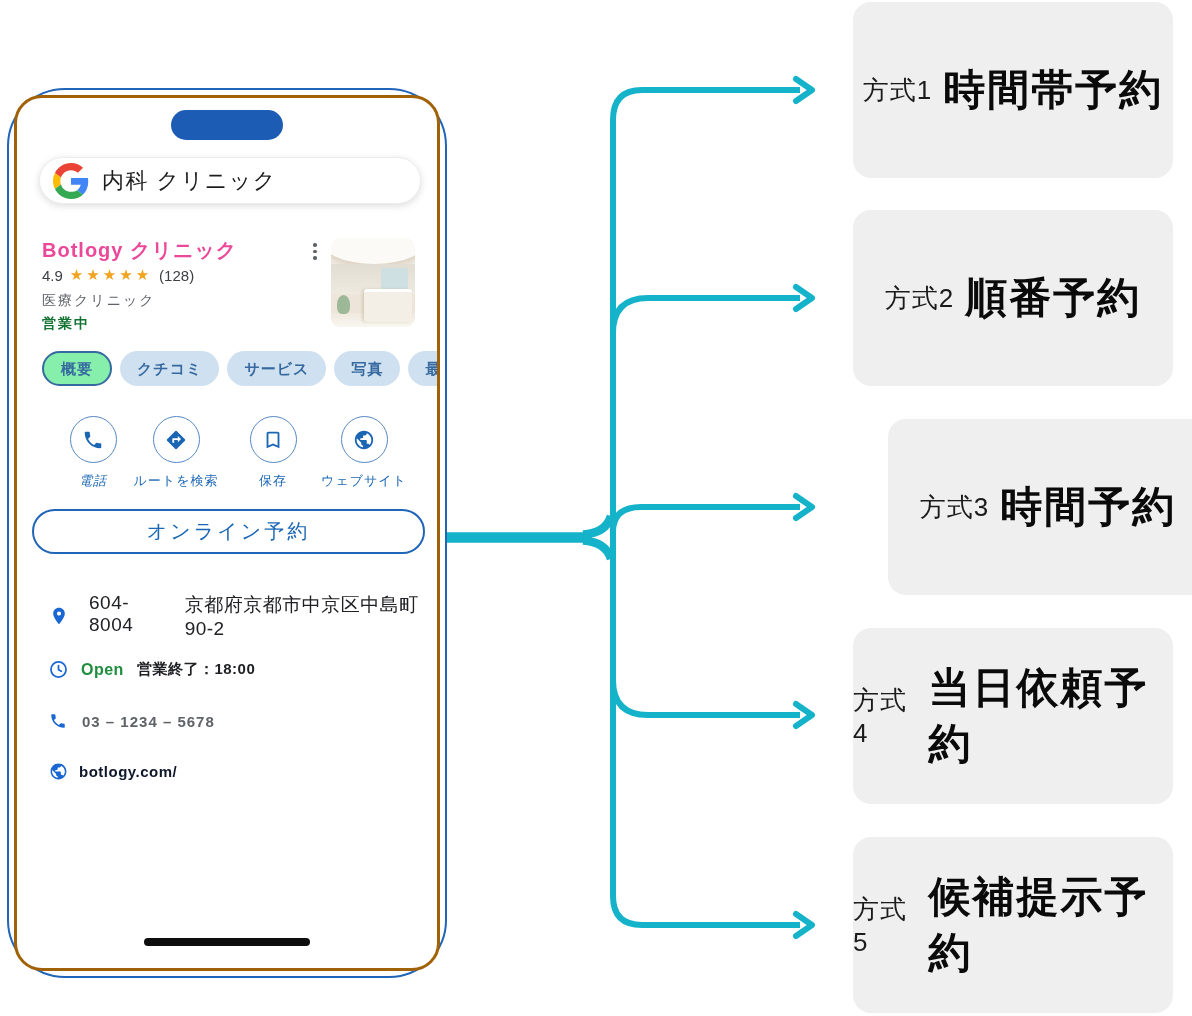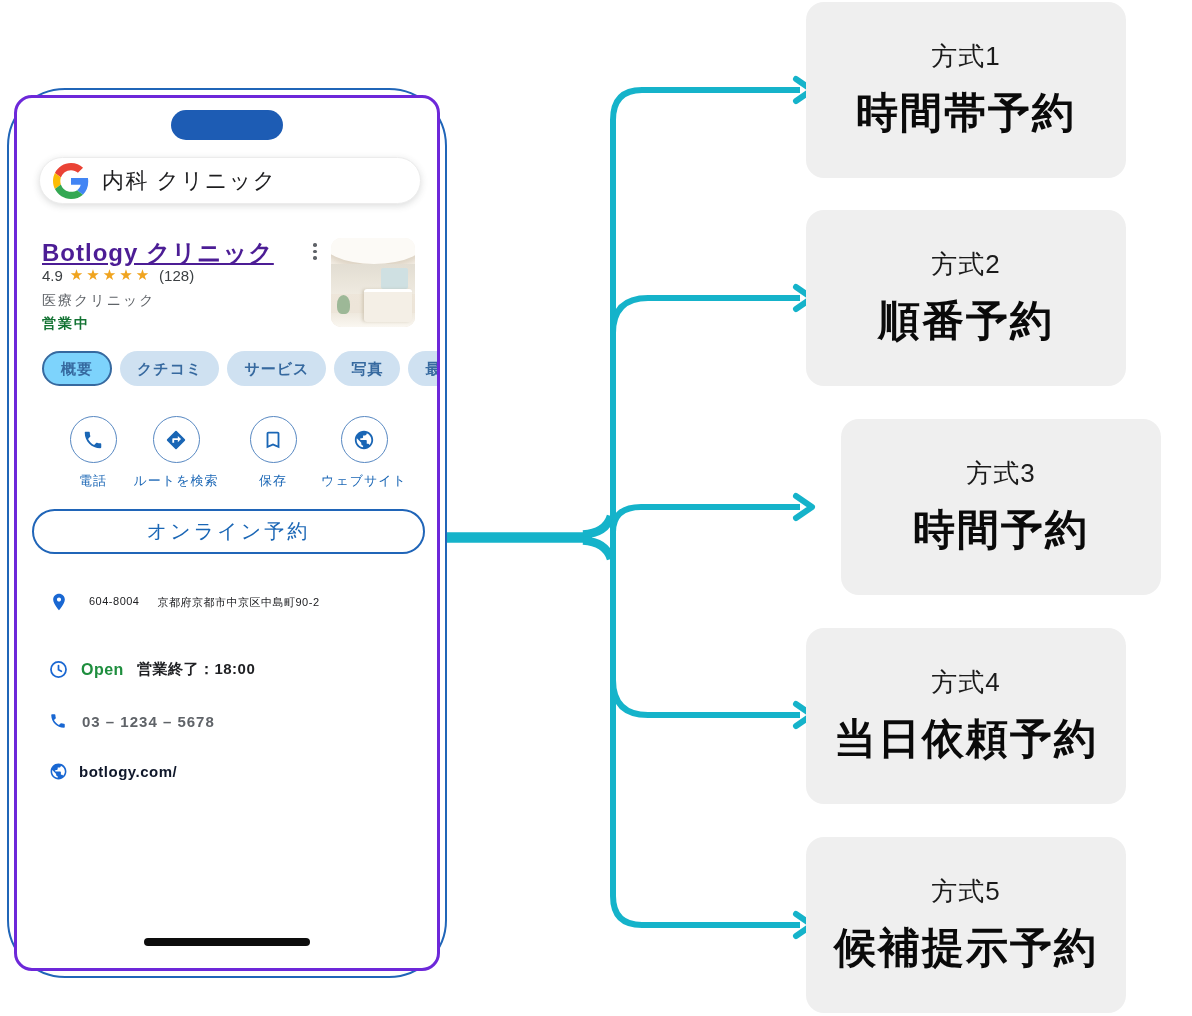--- a/index.html
+++ b/index.html
@@ -3,33 +3,33 @@
 <meta charset="utf-8">
 <style>
   html,body{margin:0;padding:0;background:#fff;}
   .canvas{position:relative;width:1192px;height:1016px;background:#fff;overflow:hidden;
           font-family:"Liberation Sans",sans-serif;}
 
   
   .phone-outer{position:absolute;left:7px;top:88px;width:440px;height:890px;
                border:2.5px solid #2065b8;border-radius:58px;box-sizing:border-box;background:#fff;}
   .phone-inner{position:absolute;left:5px;top:5px;right:5px;bottom:5px;
-               border:3px solid #6d28d9;border-radius:18px;background:#fff;overflow:hidden;}
+               border:3px solid #a16207;border-radius:28px;background:#fff;overflow:hidden;}
   .dynamic-island{position:absolute;left:50%;transform:translateX(-50%);top:12px;width:112px;height:30px;
                   border-radius:16px;background:#1d5cb4;}
 
   
   .search-bar{position:absolute;left:22px;top:59px;width:382px;height:47px;border-radius:24px;background:#fff;
               border:1px solid #ececec;box-shadow:0 2px 7px rgba(60,64,67,.18);
               display:flex;align-items:center;gap:13px;padding-left:13px;box-sizing:border-box;}
   .search-bar svg{width:36px;height:36px;flex:0 0 auto;}
   .search-query{font-size:22px;color:#1d1d1f;letter-spacing:1.5px;font-weight:500;}
 
   
-  .biz-name{position:absolute;left:25px;top:139px;font-size:24px;font-weight:bold;color:#4c1d95;letter-spacing:1px;text-decoration:underline;}
+  .biz-name{position:absolute;left:25px;top:139px;font-size:20px;font-weight:bold;color:#ec4899;letter-spacing:1px;}
   .biz-rating{position:absolute;left:25px;top:168px;font-size:15px;color:#3c4043;display:flex;gap:7px;align-items:center;}
   .stars{color:#f0a41f;letter-spacing:3px;font-size:15px;}
   .biz-cat{position:absolute;left:25px;top:194px;font-size:14px;color:#5f6368;letter-spacing:2px;}
   .biz-open{position:absolute;left:25px;top:217px;font-size:14px;font-weight:bold;color:#137333;letter-spacing:2px;}
   .kebab{position:absolute;left:290px;top:145px;width:16px;height:24px;display:flex;flex-direction:column;
          align-items:center;gap:3px;cursor:pointer;}
   .kebab i{width:3.5px;height:3.5px;border-radius:50%;background:#5f6368;}
   .thumb{position:absolute;left:314px;top:140px;width:84px;height:89px;border-radius:10px;overflow:hidden;
          background:linear-gradient(180deg,#f8f4ee 0%,#eee6da 55%,#ece4d8 100%);}
   .t-ceiling{position:absolute;top:-26px;left:-12px;width:110px;height:52px;background:#fcfaf6;border-radius:50%;
@@ -39,54 +39,54 @@
   .t-desk{position:absolute;bottom:5px;right:3px;width:48px;height:30px;background:#f4efe6;
           border-top:3px solid #fff;border-radius:3px;box-shadow:-2px 0 3px rgba(170,155,130,.35);}
   .t-plant{position:absolute;bottom:13px;left:6px;width:13px;height:19px;background:#9db897;
            border-radius:55% 55% 40% 40%;}
   .t-floor{position:absolute;bottom:0;left:0;right:0;height:14px;background:linear-gradient(#efe9de,#faf7f1);}
 
   
   .chips{position:absolute;left:25px;top:253px;display:flex;gap:8px;}
   .chip{height:35px;line-height:35px;padding:0 17px;border-radius:18px;background:#cfe1f1;color:#36699f;
         font-size:15px;font-weight:bold;letter-spacing:1px;white-space:nowrap;box-sizing:border-box;}
-  .chip.selected{background:#7dd3fc;border:2px solid #36699f;line-height:31px;}
+  .chip.selected{background:#86efac;border:2px solid #36699f;line-height:31px;}
 
   
   .action{position:absolute;top:318px;width:110px;margin-left:-55px;display:flex;flex-direction:column;
           align-items:center;cursor:pointer;}
   .action .circle{width:47px;height:47px;border-radius:50%;border:1.5px solid #5variable;box-sizing:border-box;
           display:flex;align-items:center;justify-content:center;border:1.5px solid #5788c2;background:#fff;}
   .action svg{width:22px;height:22px;}
   .action .alabel{margin-top:9px;font-size:13px;color:#1a66b5;letter-spacing:1px;white-space:nowrap;}
 
   
   .cta{position:absolute;left:15px;top:411px;width:393px;height:45px;border:2px solid #2065b8;border-radius:23px;
        box-sizing:border-box;color:#1a66b5;font-size:20px;font-weight:normal;text-align:center;line-height:41px;
        letter-spacing:3px;background:#fff;cursor:pointer;}
 
   
   .drow{position:absolute;left:32px;display:flex;align-items:center;font-weight:bold;}
   .drow svg{flex:0 0 auto;}
-  .addr-row{top:494px;gap:20px;font-size:11px;color:#202124;font-weight:500;letter-spacing:.5px;}
+  .addr-row{top:494px;gap:20px;font-size:19px;color:#202124;font-weight:500;letter-spacing:.5px;}
   .addr-row .addr-text{display:flex;gap:18px;}
   .hours-row{top:562px;gap:13px;font-size:15px;color:#202124;letter-spacing:.5px;}
   .open-label{color:#1e8e3e;font-size:16px;letter-spacing:.5px;}
   .phone-row{top:614px;gap:15px;font-size:15px;color:#5f6368;letter-spacing:1px;}
   .site-row{top:664px;gap:11px;font-size:15px;color:#0f172a;font-weight:bold;letter-spacing:.5px;}
 
   .home-bar{position:absolute;left:50%;transform:translateX(-50%);top:840px;width:166px;height:8px;
             border-radius:4px;background:#0d0d0d;}
 
   
   .connector{position:absolute;left:0;top:0;pointer-events:none;}
 
   
-  .method-box{position:absolute;left:806px;width:320px;height:176px;background:#efefef;border-radius:18px;
-              display:flex;flex-direction:column;align-items:center;justify-content:center;gap:11px;}
+  .method-box{position:absolute;left:853px;width:320px;height:176px;background:#efefef;border-radius:18px;
+              display:flex;flex-direction:row;align-items:center;justify-content:center;gap:11px;}
   .m1{top:2px;}.m2{top:210px;}.m3{top:419px;margin-left:35px;}.m4{top:628px;}.m5{top:837px;}
   .method-tag{font-size:26px;color:#1b1b1b;letter-spacing:1px;}
   .method-label{font-size:42px;font-weight:800;color:#0a0a0a;letter-spacing:2px;}
 </style>
 </head>
 <body>
 
 <div class="canvas">
 
   <svg class="connector" width="1192" height="1016" viewBox="0 0 1192 1016">
@@ -148,21 +148,21 @@
       </div>
 
       <div class="chips">
         <div class="chip selected">概要</div>
         <div class="chip">クチコミ</div>
         <div class="chip">サービス</div>
         <div class="chip">写真</div>
         <div class="chip">最新情報</div>
       </div>
 
-      <div class="action" style="left:76px;">
+      <div class="action" style="left:76px;font-style:italic;">
         <div class="circle">
           <svg viewBox="0 0 24 24">
             <path fill="#1a66b5" d="M6.62 10.79c1.44 2.83 3.76 5.14 6.59 6.59l2.2-2.2c.27-.27.67-.36 1.02-.24 1.12.37 2.33.57 3.57.57.55 0 1 .45 1 1V20c0 .55-.45 1-1 1-9.39 0-17-7.61-17-17 0-.55.45-1 1-1h3.5c.55 0 1 .45 1 1 0 1.25.2 2.45.57 3.57.11.35.03.74-.25 1.02l-2.2 2.2z"></path>
           </svg>
         </div>
         <div class="alabel">電話</div>
       </div>
 
       <div class="action" style="left:159px;">
         <div class="circle">

